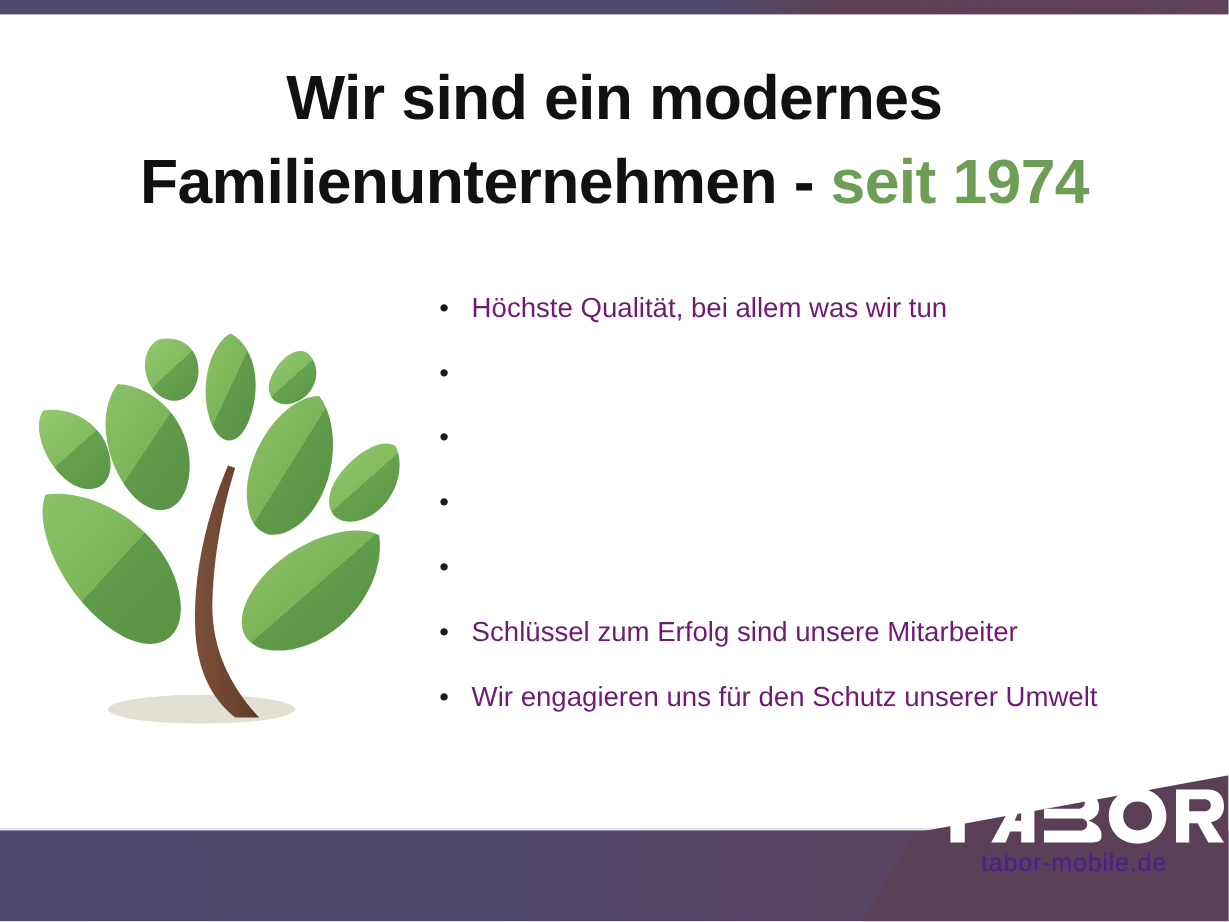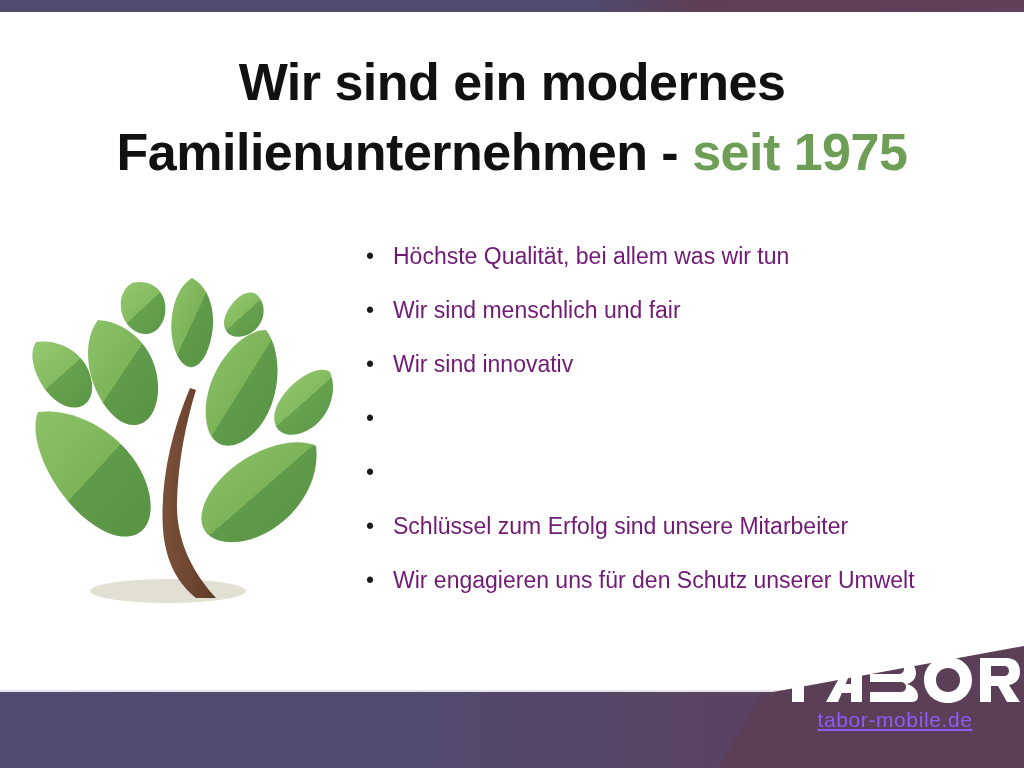--- a/index.html
+++ b/index.html
@@ -62,25 +62,24 @@
     top: 12px;
     width: 250px;
     height: 52px;
   }
   .logo-url {
     position: absolute;
     left: 70px;
     top: 68px;
     width: 250px;
     text-align: center;
-    color: #8b5cf6;
+    color: #4c1d95;
     font-size: 21px;
     letter-spacing: 0.6px;
     font-family: "Liberation Sans", sans-serif;
-    text-decoration: underline;
   }
 
   
   .headline {
     position: absolute;
     left: 0;
     top: 48px;
     width: 1024px;
     text-align: center;
     font-size: 52px;
@@ -184,35 +183,33 @@
       <path d="M18 162 C 64 156, 122 196, 130 248 C 135 282, 112 296, 82 280
                C 38 256, 6 192, 18 162 Z" fill="url(#leafA)"></path>
 
       <path d="M296 196 C 302 240, 262 288, 216 292 C 186 294, 174 276, 186 250
                C 206 208, 268 182, 296 196 Z" fill="url(#leafA)"></path>
     </svg>
   </div>
 
   <div class="headline">
     <div>Wir sind ein modernes</div>
-    <div><span>Familienunternehmen - </span><span class="accent">seit 1975</span></div>
+    <div><span>Familienunternehmen - </span><span class="accent">seit 1974</span></div>
   </div>
 
   <div class="bullet-list">
     <div class="bullet-item">
       <span class="bullet-dot">•</span>
       <span class="bullet-text">Höchste Qualität, bei allem was wir tun</span>
     </div>
     <div class="bullet-item">
       <span class="bullet-dot">•</span>
-      <span class="bullet-text">Wir sind menschlich und fair</span>
-    </div>
-    <div class="bullet-item">
-      <span class="bullet-dot">•</span>
-      <span class="bullet-text">Wir sind innovativ</span>
+    </div>
+    <div class="bullet-item">
+      <span class="bullet-dot">•</span>
     </div>
     <div class="bullet-item">
       <span class="bullet-dot">•</span>
     </div>
     <div class="bullet-item">
       <span class="bullet-dot">•</span>
     </div>
     <div class="bullet-item">
       <span class="bullet-dot">•</span>
       <span class="bullet-text">Schlüssel zum Erfolg sind unsere Mitarbeiter</span>

